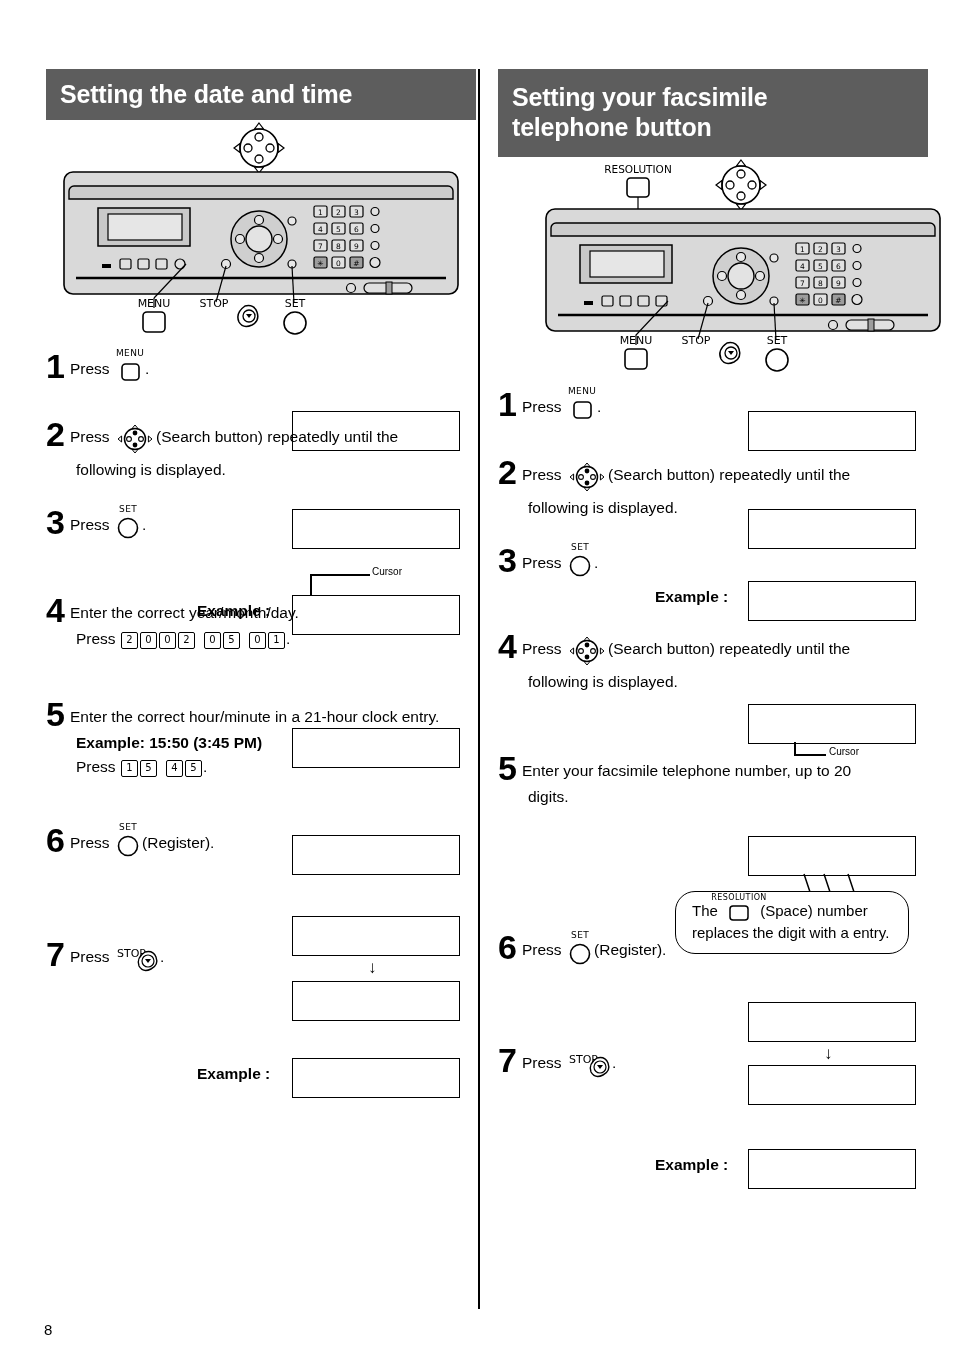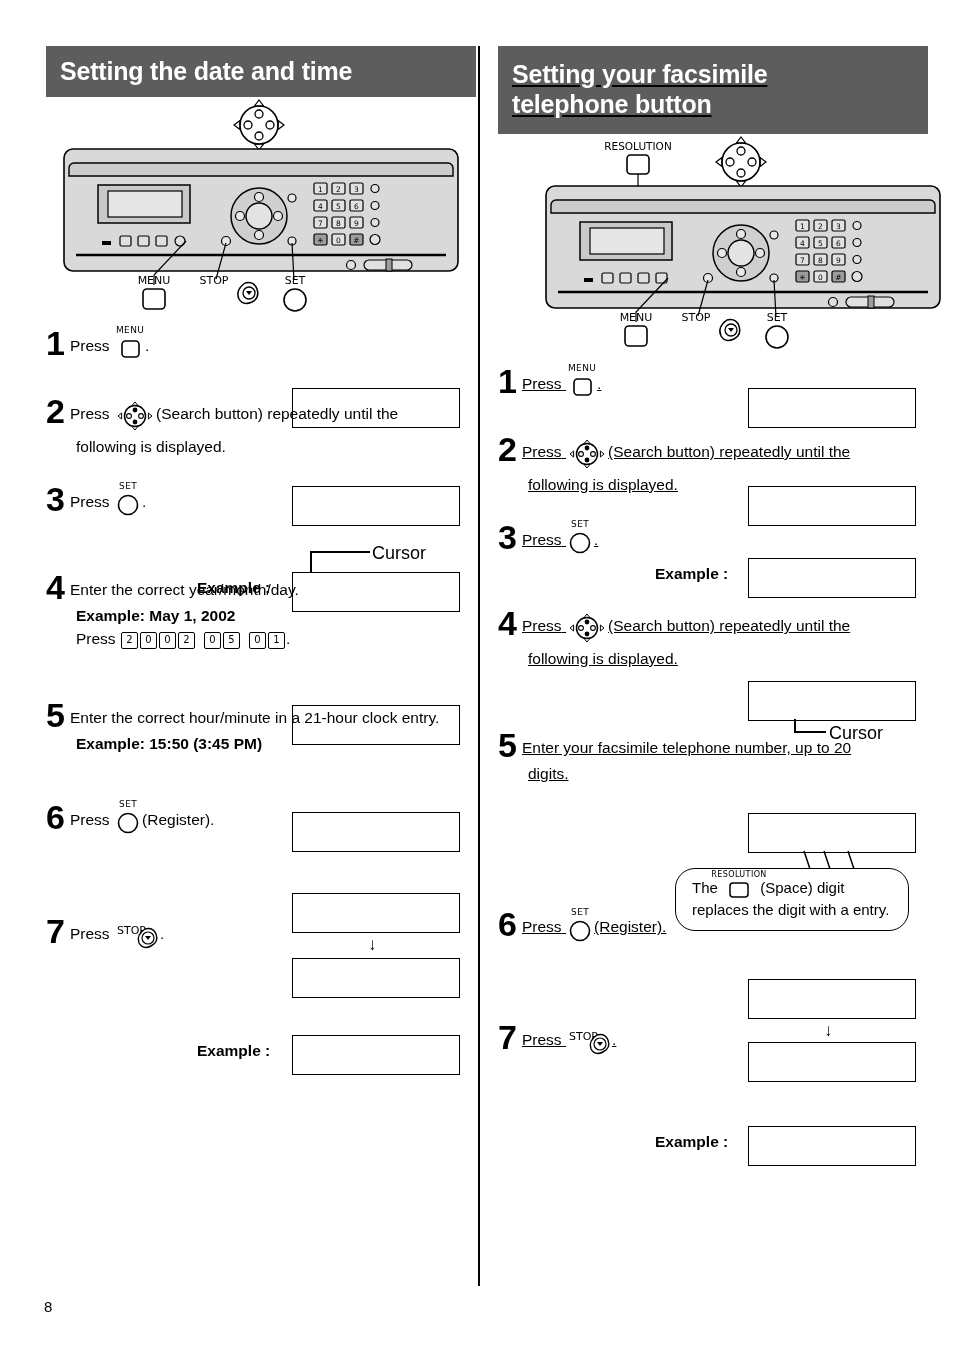--- a/index.html
+++ b/index.html
@@ -1,25 +1,25 @@
 <!DOCTYPE html>
 <html><head>
 <meta charset="utf-8">
 <style>
   html,body{margin:0;padding:0;background:#fff;}
   body{
     width:954px;height:1349px;position:relative;overflow:hidden;
     font-family:"Liberation Sans", sans-serif;color:#000;
   }
-  .page{position:absolute;inset:0;}
+  .page{position:absolute;inset:0;margin-top:23px;}
 
   
   .col{position:absolute;top:0;width:430px;}
   .col-left{left:46px;}
-  .col-right{left:498px;text-decoration:underline;}
+  .col-right{left:498px;}
   .divider{position:absolute;left:478px;top:46px;width:2px;height:1240px;background:#000;}
 
   
   .banner{
     background:#5d5d5d;color:#fff;font-weight:bold;
     font-size:25px;line-height:1.2;
     padding:10px 14px 11px 14px;
     letter-spacing:-0.2px;
   }
   .banner.two-line{padding:13px 14px 15px 14px;}
@@ -62,21 +62,21 @@
   .keygap{display:inline-block;width:7px;}
 
   
   .lcd{
     position:absolute;border:1.6px solid #000;background:#fff;
     width:166px;height:38px;
   }
   .example-lbl{
     position:absolute;font-size:15.5px;font-weight:bold;white-space:nowrap;
   }
-  .cursor-lbl{position:absolute;font-size:18px;white-space:nowrap;text-align:center;}
+  .cursor-lbl{position:absolute;font-size:10px;white-space:nowrap;text-align:center;}
   .downarrow{position:absolute;font-size:17px;line-height:1;font-weight:bold;}
 
   
   .lead{position:absolute;background:#000;}
 
   
   .balloon{
     position:absolute;border:1.6px solid #000;border-radius:20px;
     background:#fff;padding:9px 16px 10px 16px;
     font-size:15px;line-height:1.35;
@@ -238,31 +238,34 @@
       </span><span class="steptext">.</span>
     </div>
     <div class="lead" style="left:264px;top:551px;width:1.6px;height:22px;"></div>
     <div class="lead" style="left:264px;top:551px;width:60px;height:1.6px;"></div>
     <div class="cursor-lbl" style="left:326px;top:543px;">Cursor</div>
     <div class="example-lbl" style="left:151px;top:579px;">Example :</div>
     <div class="lcd" style="left:246px;top:572px;"></div>
 
     <div class="step" style="margin-top:54px;">
       <span class="stepnum">4</span><span class="steptext">Enter the correct year/month/day.</span>
-      <div class="sub bold">Example: May 1, 2002</div>
       <div class="sub">
         <span>Press</span>
         <span class="key">2</span><span class="key">0</span><span class="key">0</span><span class="key">2</span><span class="keygap"></span><span class="key">0</span><span class="key">5</span><span class="keygap"></span><span class="key">0</span><span class="key">1</span><span>.</span>
       </div>
     </div>
     <div class="lcd" style="left:246px;top:705px;"></div>
 
     <div class="step" style="margin-top:47px;">
       <span class="stepnum">5</span><span class="steptext">Enter the correct hour/minute in a 21-hour clock entry.</span>
       <div class="sub bold">Example: 15:50 (3:45 PM)</div>
+      <div class="sub">
+        <span>Press</span>
+        <span class="key">1</span><span class="key">5</span><span class="keygap"></span><span class="key">4</span><span class="key">5</span><span>.</span>
+      </div>
     </div>
     <div class="lcd" style="left:246px;top:812px;"></div>
 
     <div class="step" style="margin-top:45px;">
       <span class="stepnum">6</span><span class="steptext">Press</span>
       <span class="ic ic-set">
         <span class="lbl-top">SET</span>
         <svg width="24" height="26">
             <circle cx="12" cy="15" r="9.5" fill="#fff" stroke="#000" stroke-width="1.6"></circle>
           </svg>
@@ -469,21 +472,21 @@
 
     <div class="balloon" style="left:177px;top:868px;width:200px;">
       <div style="white-space:nowrap;">
         <span>The</span>
         <span class="ic ic-res">
           <span class="lbl-top" style="top:-8px;font-size:8px;">RESOLUTION</span>
           <svg width="30" height="22">
               <rect x="6" y="5" width="18" height="14" rx="3" fill="#fff" stroke="#000" stroke-width="1.5"></rect>
             </svg>
         </span>
-        <span>(Space) digit</span>
+        <span>(Space) number</span>
       </div>
       <div style="white-space:nowrap;">replaces the digit with a entry.</div>
     </div>
 
     <div class="step" style="margin-top:122px;">
       <span class="stepnum">6</span><span class="steptext">Press</span>
       <span class="ic ic-set">
         <span class="lbl-top">SET</span>
         <svg width="24" height="26">
             <circle cx="12" cy="15" r="9.5" fill="#fff" stroke="#000" stroke-width="1.6"></circle>

